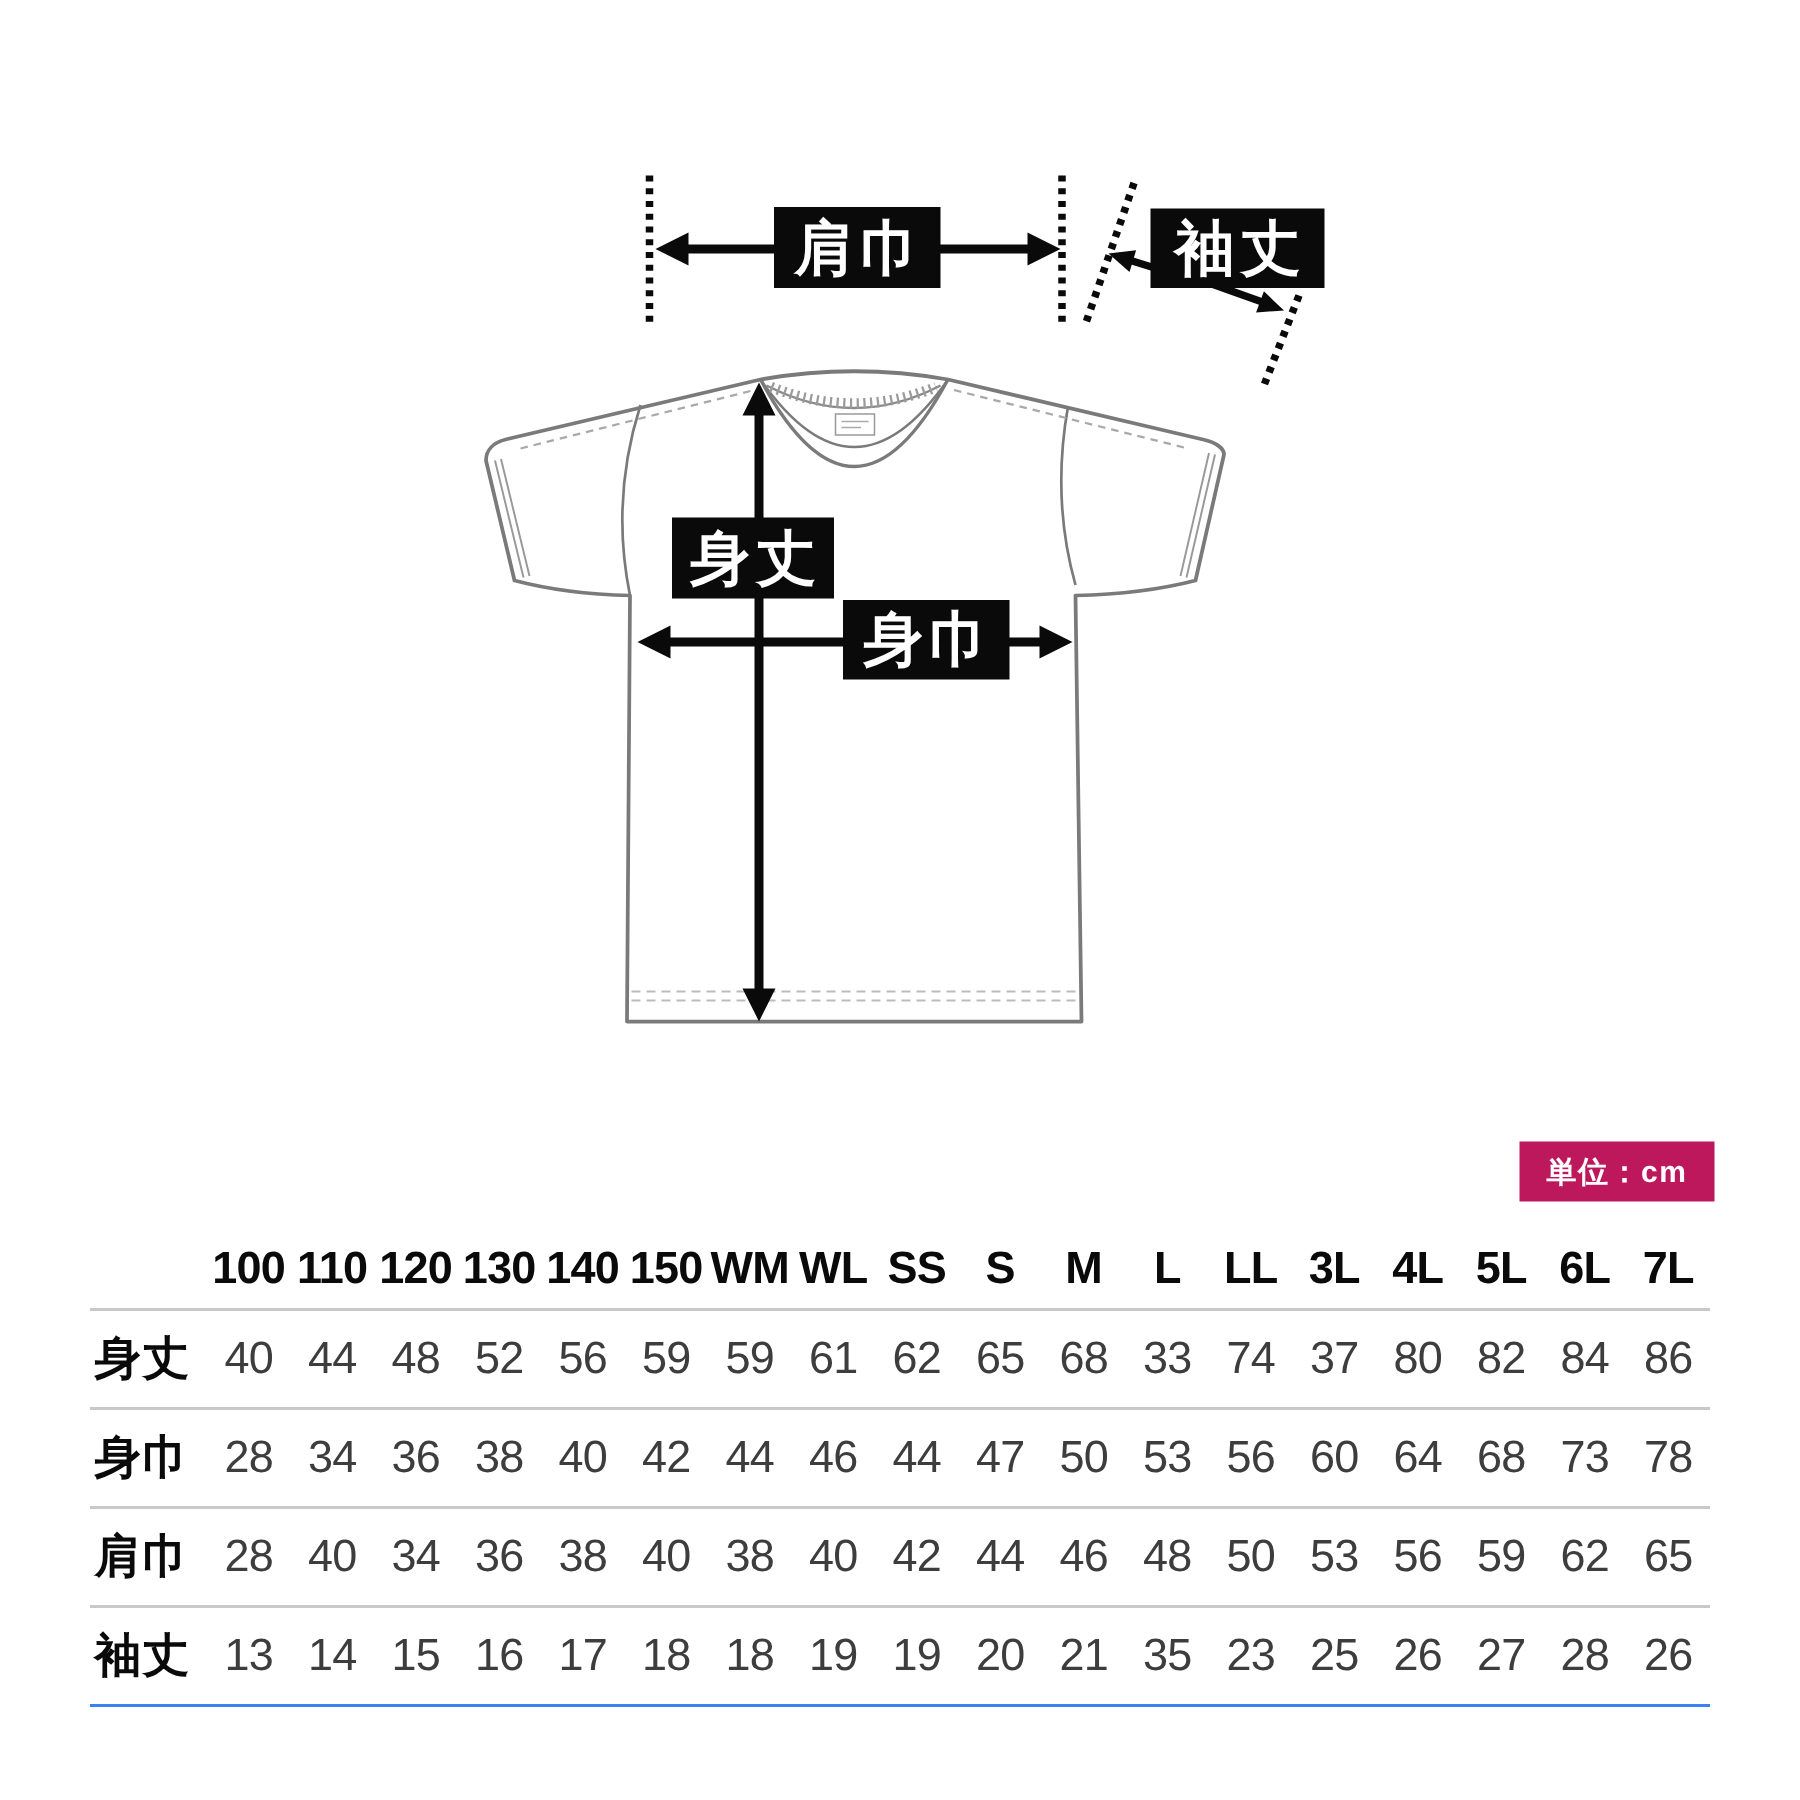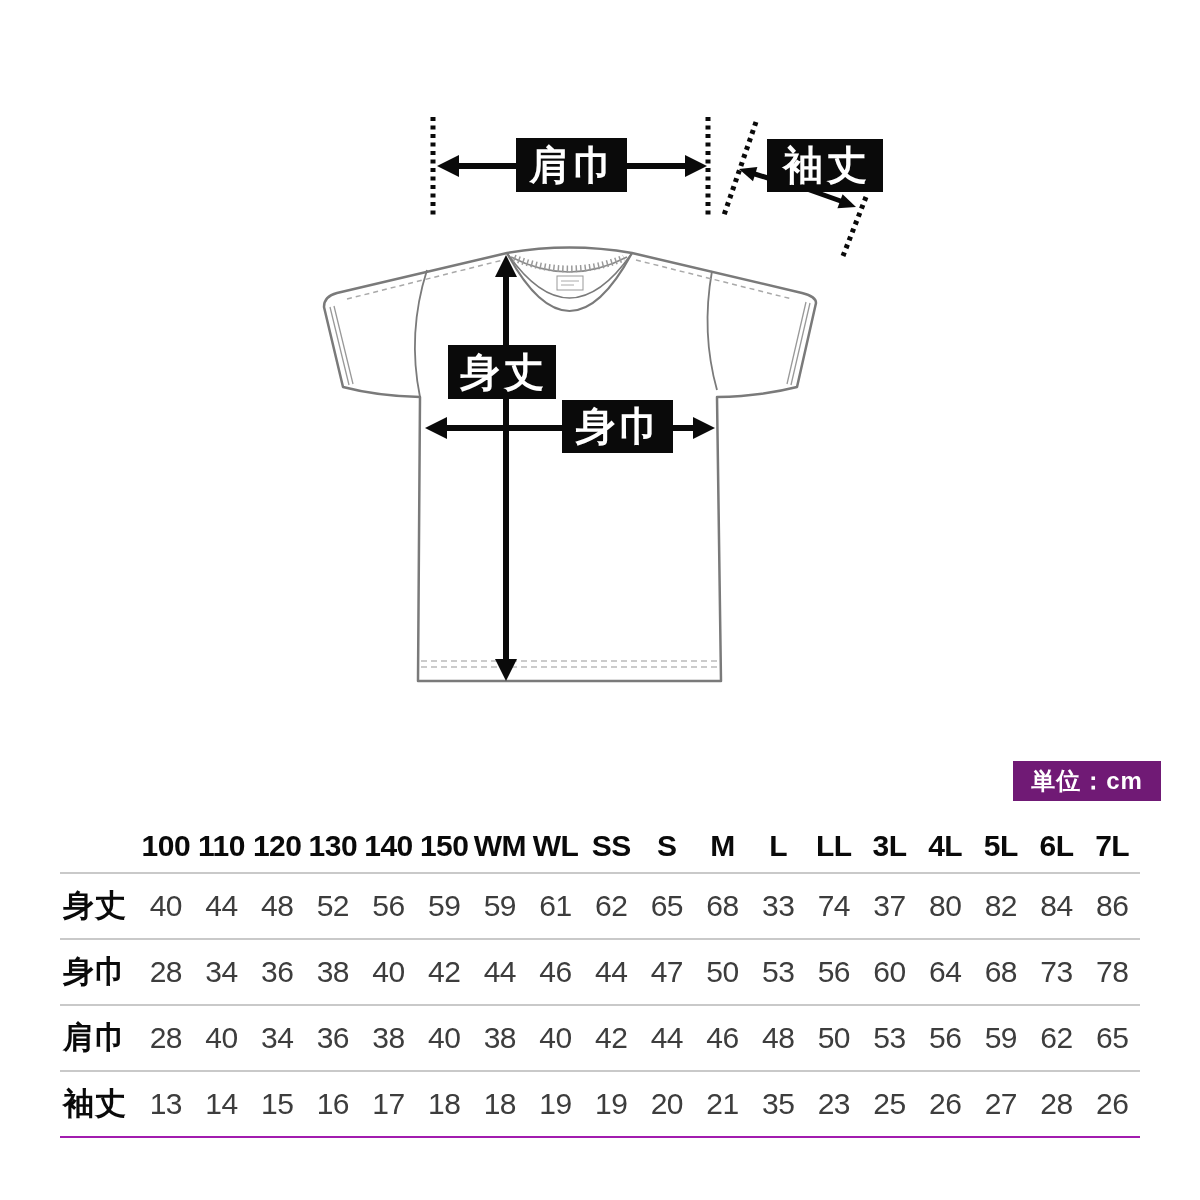--- a/index.html
+++ b/index.html
@@ -6,25 +6,25 @@
   body{width:1200px;height:1200px;font-family:"Liberation Sans","DejaVu Sans",sans-serif;}
   .canvas{position:relative;width:1200px;height:1200px;background:#fff;overflow:hidden;padding-left:48px;}
   .diagram-svg{position:absolute;left:0;top:0;}
   .measure-label{
     position:absolute;background:#0a0a0a;color:#fff;
     display:flex;align-items:center;justify-content:center;
     font-weight:700;font-size:40px;letter-spacing:4px;text-indent:4px;
     white-space:nowrap;
   }
   .unit-box{
-    position:absolute;left:1013px;top:761px;width:148px;height:40px;
-    background:#701a75;color:#fff;font-weight:700;font-size:24px;
+    position:absolute;left:1013px;top:761px;width:130px;height:40px;
+    background:#be185d;color:#fff;font-weight:700;font-size:20px;
     display:flex;align-items:center;justify-content:center;letter-spacing:1px;
   }
-  .size-table{position:absolute;left:60px;top:820px;width:1080px;border-bottom:2px solid #a21caf;}
+  .size-table{position:absolute;left:60px;top:820px;width:1080px;border-bottom:2px solid #3b82f6;}
   .t-row{display:grid;grid-template-columns:78px repeat(18,1fr);height:64px;border-top:2px solid #c9c9c9;}
   .t-row.t-head{height:52px;border-top:none;}
   .cell{display:flex;align-items:center;justify-content:center;font-size:30px;letter-spacing:-0.5px;}
   .head-cell{font-weight:700;color:#0a0a0a;}
   .value-cell{font-weight:400;color:#3d3d3d;}
   .label-cell{font-weight:700;color:#0a0a0a;font-size:31px;justify-content:flex-start;padding-left:3px;letter-spacing:1px;}
 </style>
 </head>
 <body>
 

